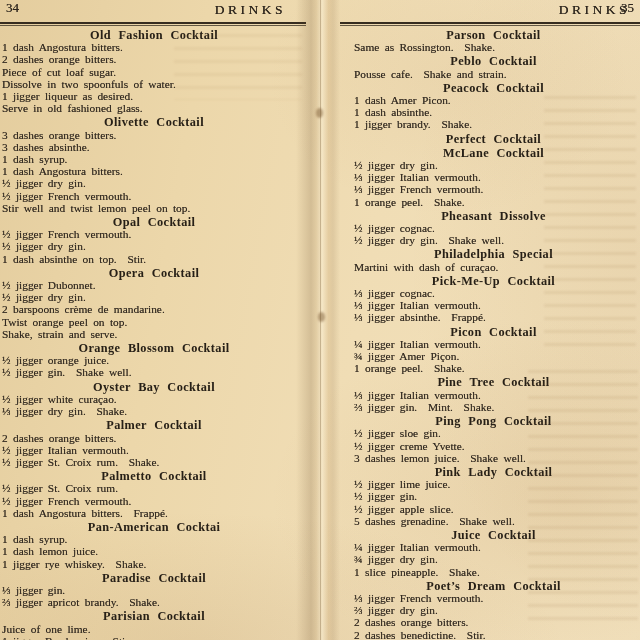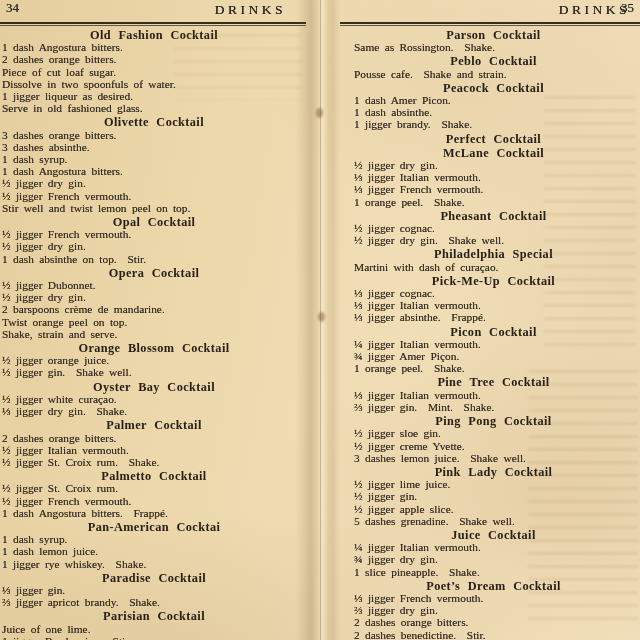--- a/index.html
+++ b/index.html
@@ -161,21 +161,21 @@
       <div class="rtitle">Peacock Cocktail</div>
       <div class="rline">1 dash Amer Picon.</div>
       <div class="rline">1 dash absinthe.</div>
       <div class="rline">1 jigger brandy.  Shake.</div>
       <div class="rtitle">Perfect Cocktail</div>
       <div class="rtitle">McLane Cocktail</div>
       <div class="rline">½ jigger dry gin.</div>
       <div class="rline">⅓ jigger Italian vermouth.</div>
       <div class="rline">⅓ jigger French vermouth.</div>
       <div class="rline">1 orange peel.  Shake.</div>
-      <div class="rtitle">Pheasant Cocktail</div>
+      <div class="rtitle">Pheasant Dissolve</div>
       <div class="rline">½ jigger cognac.</div>
       <div class="rline">½ jigger dry gin.  Shake well.</div>
       <div class="rtitle">Philadelphia Special</div>
       <div class="rline">Martini with dash of curaçao.</div>
       <div class="rtitle">Pick-Me-Up Cocktail</div>
       <div class="rline">⅓ jigger cognac.</div>
       <div class="rline">⅓ jigger Italian vermouth.</div>
       <div class="rline">⅓ jigger absinthe.  Frappé.</div>
       <div class="rtitle">Picon Cocktail</div>
       <div class="rline">¼ jigger Italian vermouth.</div>

